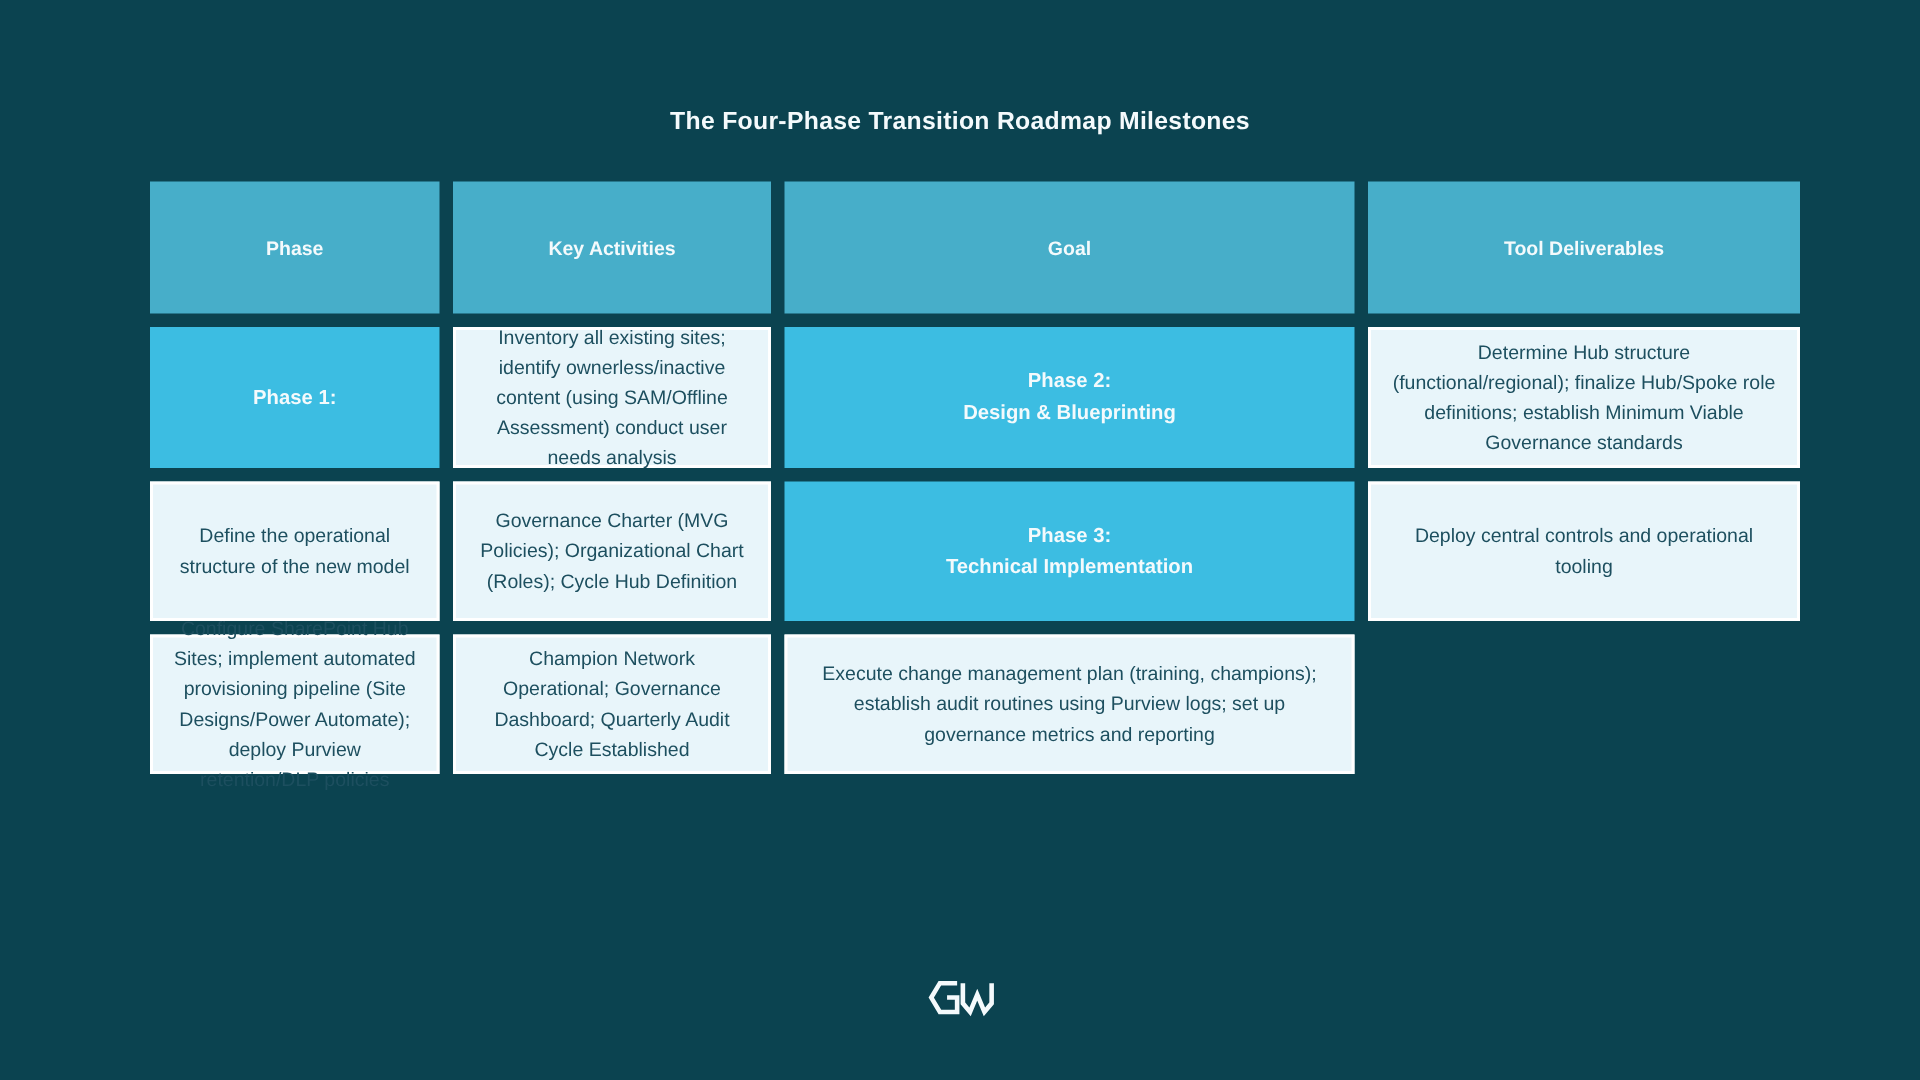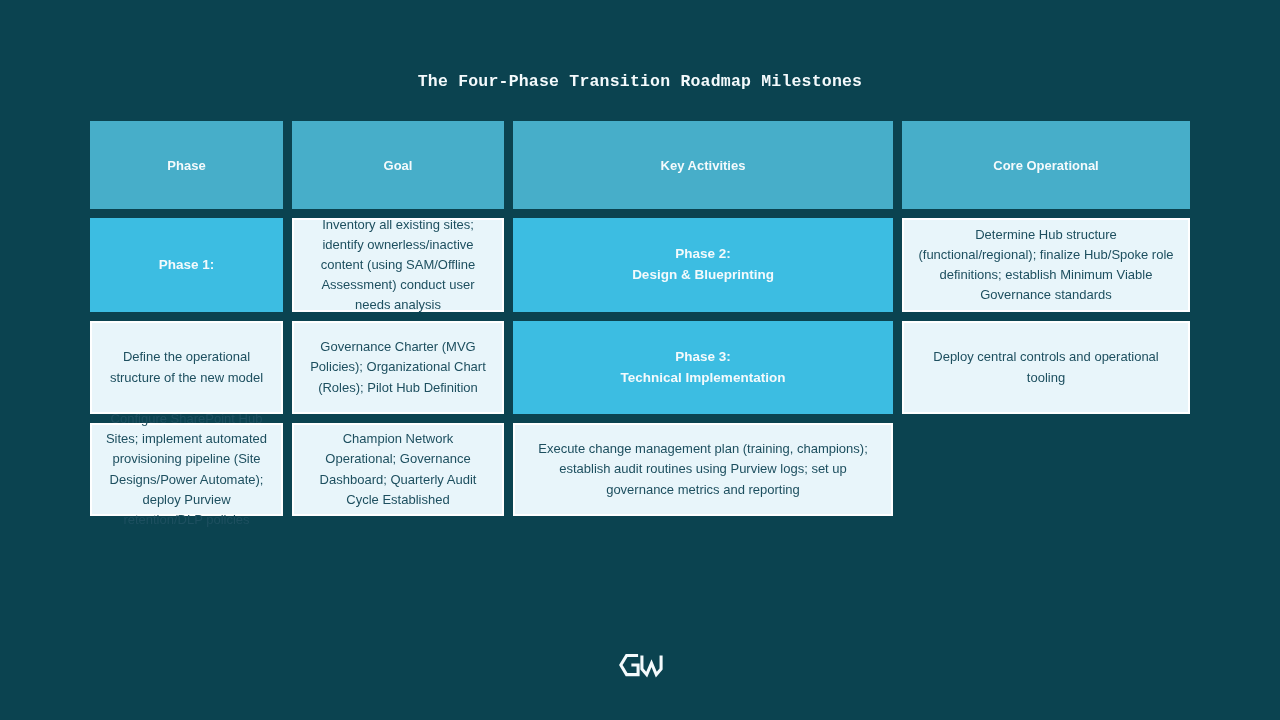--- a/index.html
+++ b/index.html
@@ -9,24 +9,24 @@
   *{box-sizing:border-box;margin:0;padding:0;}
   html,body{width:1280px;height:720px;overflow:hidden;}
   body{
     background:var(--bg);
     font-family:"Liberation Sans","DejaVu Sans",sans-serif;
     position:relative;
   }
   .title{
     position:absolute; top:72px; left:0; width:1280px;
     text-align:center; color:var(--light-text);
-    font-size:16.5px; font-weight:bold; letter-spacing:.2px;font-family:Liberation Mono, monospace;
+    font-size:16.5px; font-weight:bold; letter-spacing:.2px;
   }
   .table{
-    position:absolute; top:121px; left:90px; width:1100px;
+    position:absolute; top:121px; left:100px; width:1100px;
     display:grid;
     grid-template-columns:193px 212px 380px 288px;
     grid-template-rows:88px 94px 93px 93px 103px;
     gap:9px;
   }
   .cell{
     display:flex; flex-direction:column;
     align-items:center; justify-content:center;
     text-align:center;
   }
@@ -50,36 +50,36 @@
   }
 </style>
 </head>
 <body>
 
 <div class="title">The Four-Phase Transition Roadmap Milestones</div>
 
 <div class="table">
 
   <div class="cell header-cell">Phase</div>
+  <div class="cell header-cell">Key Activities</div>
   <div class="cell header-cell">Goal</div>
-  <div class="cell header-cell">Key Activities</div>
-  <div class="cell header-cell">Core Operational</div>
+  <div class="cell header-cell">Tool Deliverables</div>
 
   <div class="cell phase-cell">
     <span>Phase 1:</span>
   </div>
   <div class="cell body-cell">Inventory all existing sites; identify ownerless/inactive content (using SAM/Offline Assessment) conduct user needs analysis</div>
 
   <div class="cell phase-cell">
     <span>Phase 2:</span>
     <span>Design &amp; Blueprinting</span>
   </div>
   <div class="cell body-cell">Determine Hub structure (functional/regional); finalize Hub/Spoke role definitions; establish Minimum Viable Governance standards</div>
   <div class="cell body-cell">Define the operational structure of the new model</div>
-  <div class="cell body-cell">Governance Charter (MVG Policies); Organizational Chart (Roles); Pilot Hub Definition</div>
+  <div class="cell body-cell">Governance Charter (MVG Policies); Organizational Chart (Roles); Cycle Hub Definition</div>
 
   <div class="cell phase-cell">
     <span>Phase 3:</span>
     <span>Technical Implementation</span>
   </div>
   <div class="cell body-cell">Deploy central controls and operational tooling</div>
   <div class="cell body-cell">Configure SharePoint Hub Sites; implement automated provisioning pipeline (Site Designs/Power Automate); deploy Purview retention/DLP policies</div>
 
   <div class="cell body-cell">Champion Network Operational; Governance Dashboard; Quarterly Audit Cycle Established</div>
   <div class="cell body-cell">Execute change management plan (training, champions); establish audit routines using Purview logs; set up governance metrics and reporting</div>

